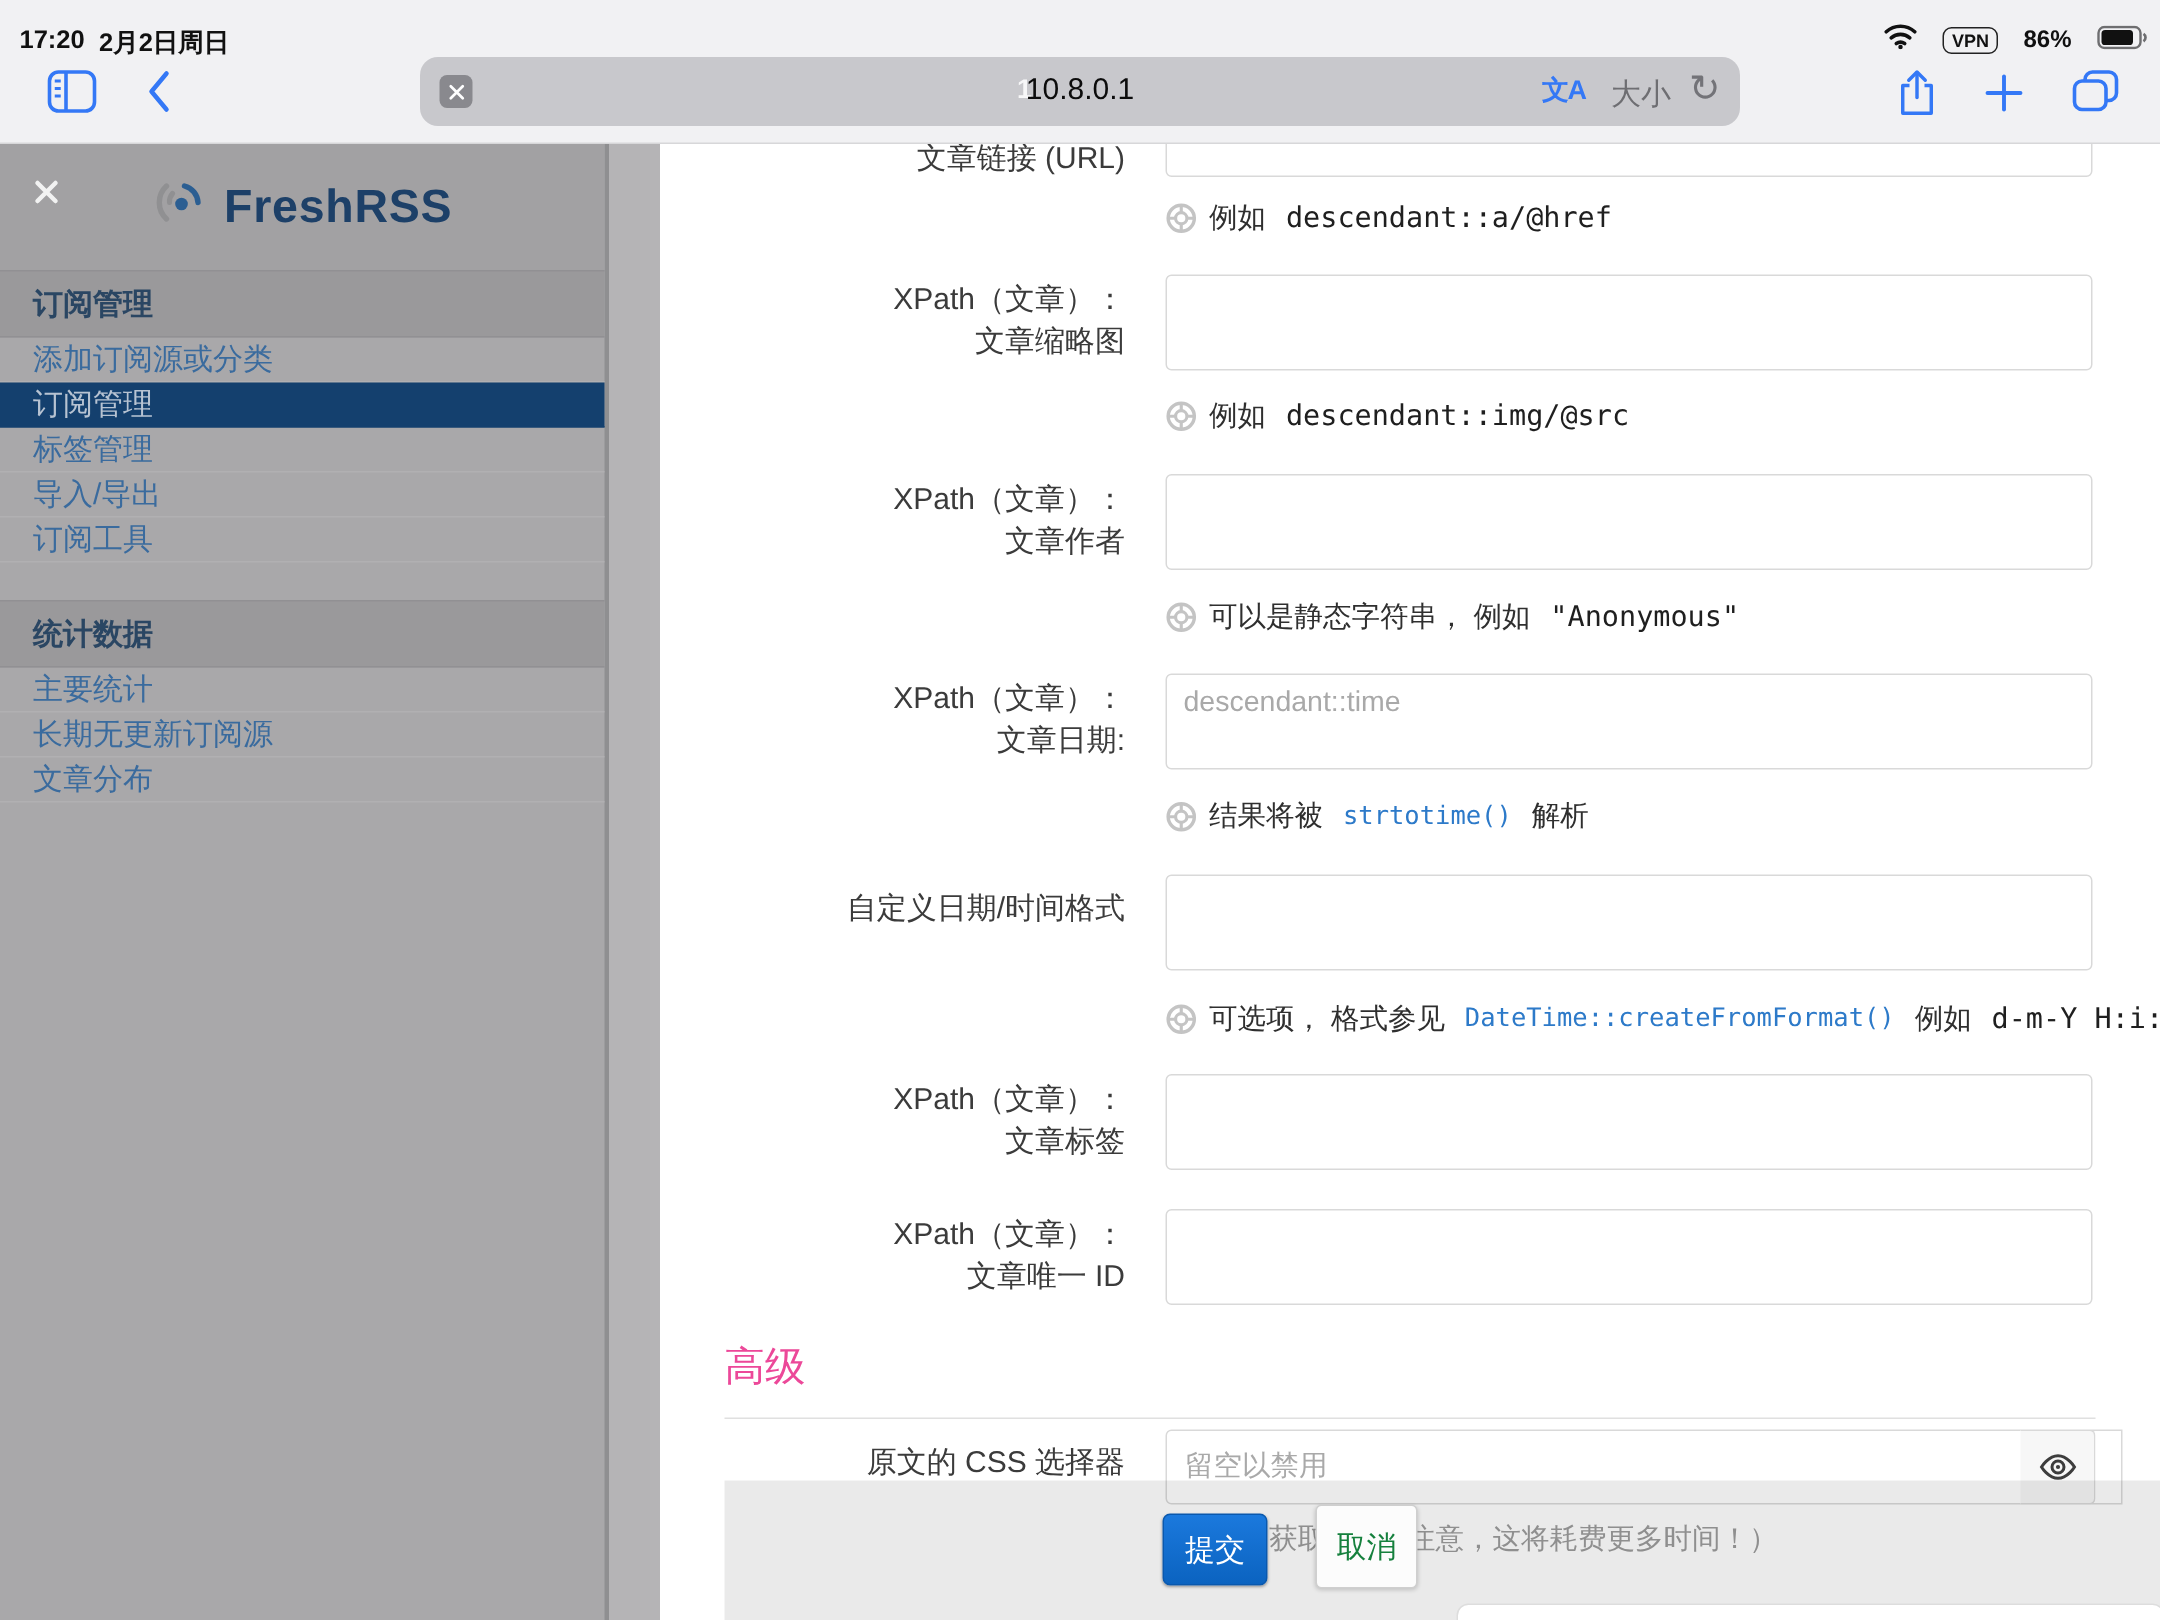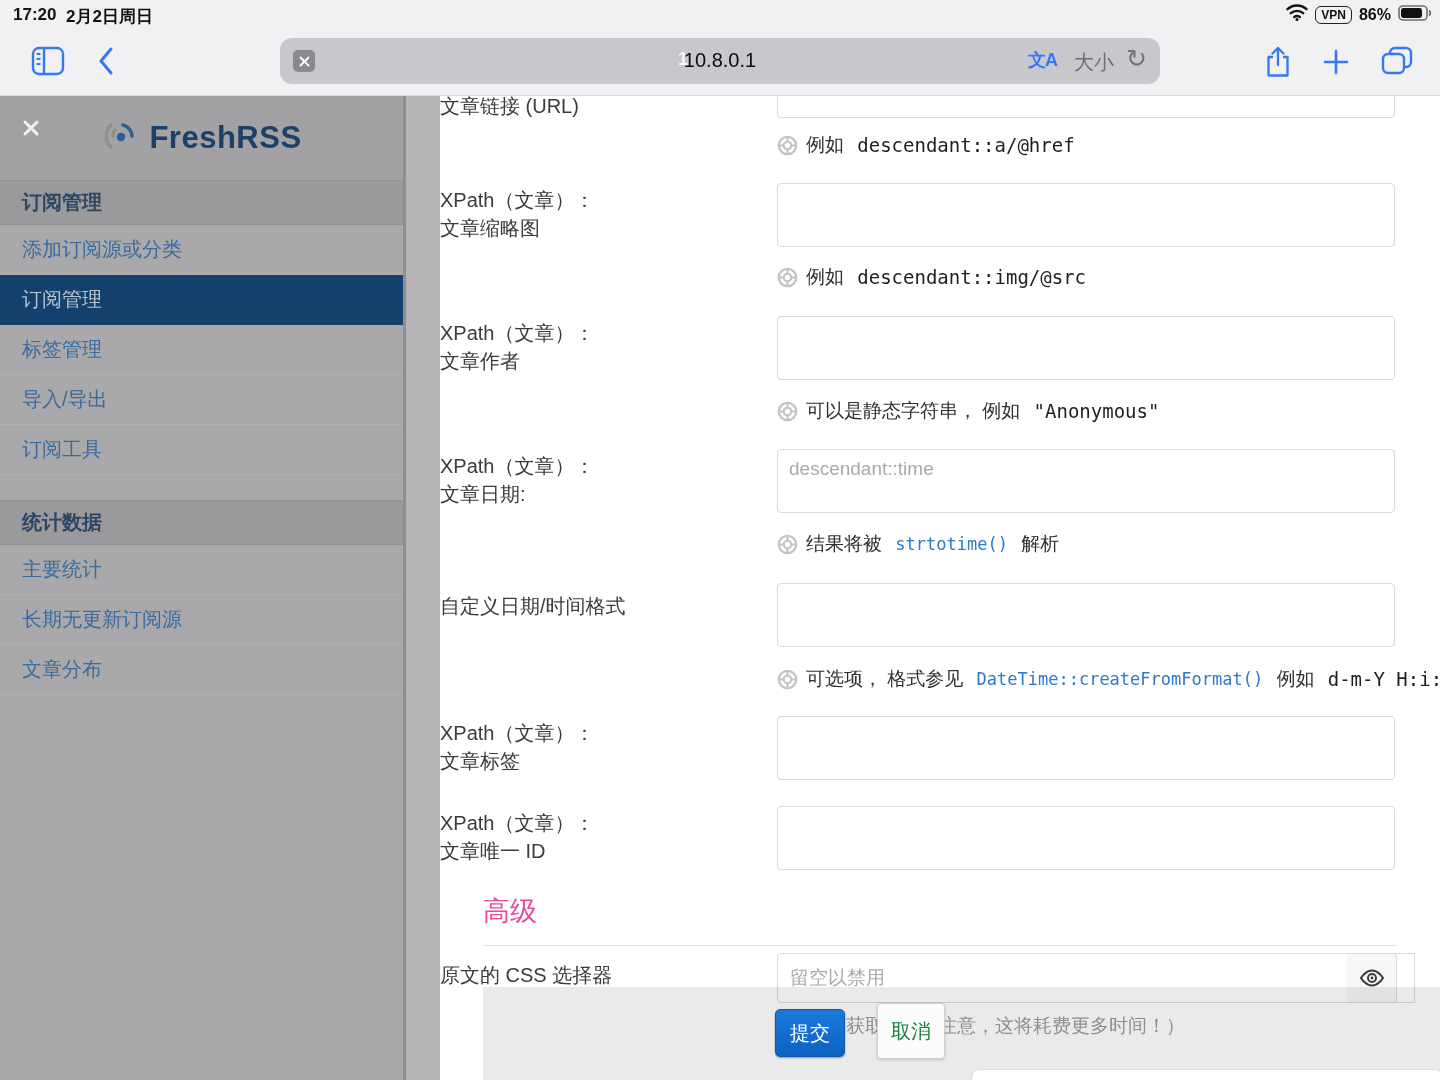--- a/index.html
+++ b/index.html
@@ -3,24 +3,24 @@
 <meta charset="utf-8">
 <style>
   html,body{margin:0;padding:0;background:#fff;}
   #stage{position:relative;width:1440px;height:1080px;overflow:hidden;
          font-family:"Liberation Sans",sans-serif;background:#fff;}
   code,.mono{font-family:"DejaVu Sans Mono",monospace;}
 
   
   #chrome{position:absolute;left:0;top:0;width:1440px;height:95px;background:#f1f1f3;
           border-bottom:1px solid #d7d7d9;z-index:50;}
-  #statusbar{position:absolute;left:0;top:0;width:1440px;height:30px;font-size:17px;color:#111;}
+  #statusbar{position:absolute;left:0;top:12px;width:1440px;height:30px;font-size:17px;color:#111;}
   .sb-time{position:absolute;left:13px;top:5px;font-weight:700;}
   .sb-date{position:absolute;left:66px;top:5px;font-weight:600;}
-  #status-right{position:absolute;right:8px;top:4px;display:flex;align-items:center;gap:7px;height:22px;}
+  #status-right{position:absolute;right:8px;top:4px;display:flex;align-items:center;gap:17px;height:22px;}
   .vpn-badge{border:1.6px solid #222;border-radius:6px;font-size:12px;font-weight:700;
              padding:1px 5px;color:#111;line-height:14px;}
   .batt-pct{font-size:16px;font-weight:600;color:#111;}
 
   #toolbar{position:absolute;left:0;top:30px;width:1440px;height:65px;}
   .tb-icon{position:absolute;display:flex;align-items:center;justify-content:center;cursor:pointer;}
   #urlbar{position:absolute;left:280px;top:8px;width:880px;height:46px;background:#c8c8cc;
           border-radius:12px;}
   #favicon{position:absolute;left:13px;top:12px;width:22px;height:22px;background:#89898e;
            border-radius:5px;display:flex;align-items:center;justify-content:center;}
@@ -34,27 +34,27 @@
   #sidebar{position:absolute;left:0;top:95px;width:403px;height:985px;background:#a9a8aa;
            border-right:3px solid #8f8f91;z-index:40;}
   #dimstrip{position:absolute;left:406px;top:95px;width:34px;height:985px;background:#b5b4b6;z-index:39;}
   #sb-header{position:relative;height:85px;background:#a2a1a3;display:flex;align-items:center;justify-content:center;}
   #sb-close{position:absolute;left:22px;top:24px;width:20px;height:20px;cursor:pointer;}
   #sb-logo{display:flex;align-items:center;gap:8px;cursor:pointer;}
   #sb-logo .logo-text{font-size:31px;font-weight:700;color:#1d4068;letter-spacing:.5px;}
   .sb-row{box-sizing:border-box;padding-left:22px;font-size:20px;display:flex;align-items:center;}
   .sb-section{height:45px;background:#9a999b;color:#2a4663;font-weight:700;
               border-top:1px solid #919093;border-bottom:1px solid #919093;}
-  .sb-link{height:50px;color:#3a6b9e;border-bottom:1px solid #b1b0b2;cursor:pointer;}
+  .sb-link{height:30px;color:#3a6b9e;border-bottom:1px solid #b1b0b2;cursor:pointer;}
   .sb-selected{background:#14406e;color:#b7c3d2;border-bottom:1px solid #14406e;}
   .sb-gap{height:25px;}
 
   
   #main{position:absolute;left:440px;top:95px;width:1000px;height:985px;background:#fff;z-index:1;}
-  .f-label{position:absolute;left:0;width:310px;font-size:20px;color:#3b3b3b;line-height:28px;}
+  .f-label{position:absolute;left:0;width:310px;text-align:right;font-size:20px;color:#3b3b3b;line-height:28px;}
   .f-area{position:absolute;left:337px;width:618px;height:64px;border:1px solid #d9d9d9;border-radius:4px;
           background:#fff;resize:none;box-sizing:border-box;font-size:19px;color:#333;
           font-family:"Liberation Sans",sans-serif;padding:8px 11px;outline:none;}
   .f-area::placeholder,.f-input::placeholder{color:#a9a9a9;}
   .f-input{position:absolute;left:337px;border:1px solid #d9d9d9;border-radius:4px;background:#fff;
            box-sizing:border-box;font-size:19px;color:#333;font-family:"Liberation Sans",sans-serif;
            padding:0 12px;outline:none;}
   .f-help{position:absolute;left:337px;display:flex;align-items:center;gap:8px;font-size:19px;color:#2f2f2f;white-space:pre;}
   .f-help code{font-size:19px;color:#1f1f1f;}
   .f-help .lnk{color:#2d7ac9;font-family:"DejaVu Sans Mono",monospace;font-size:17px;cursor:pointer;}

